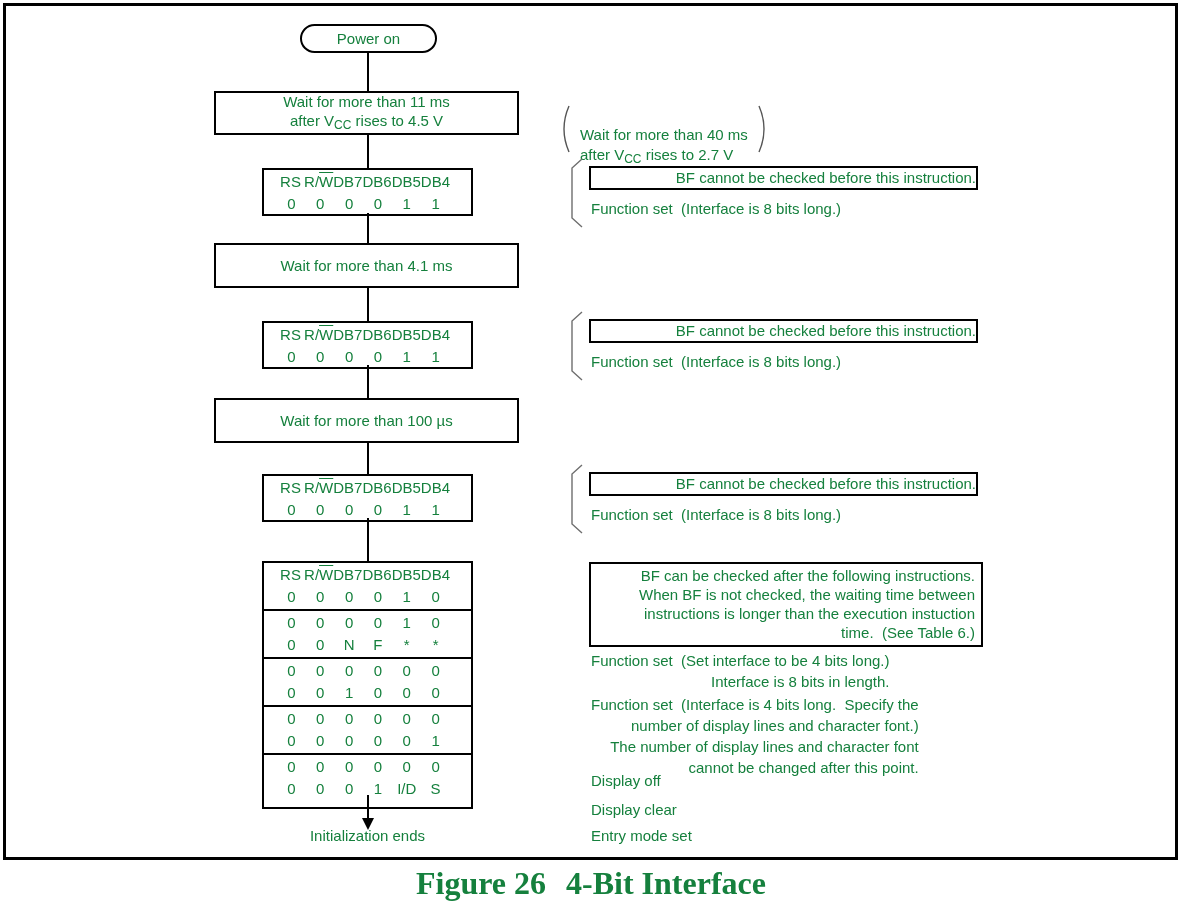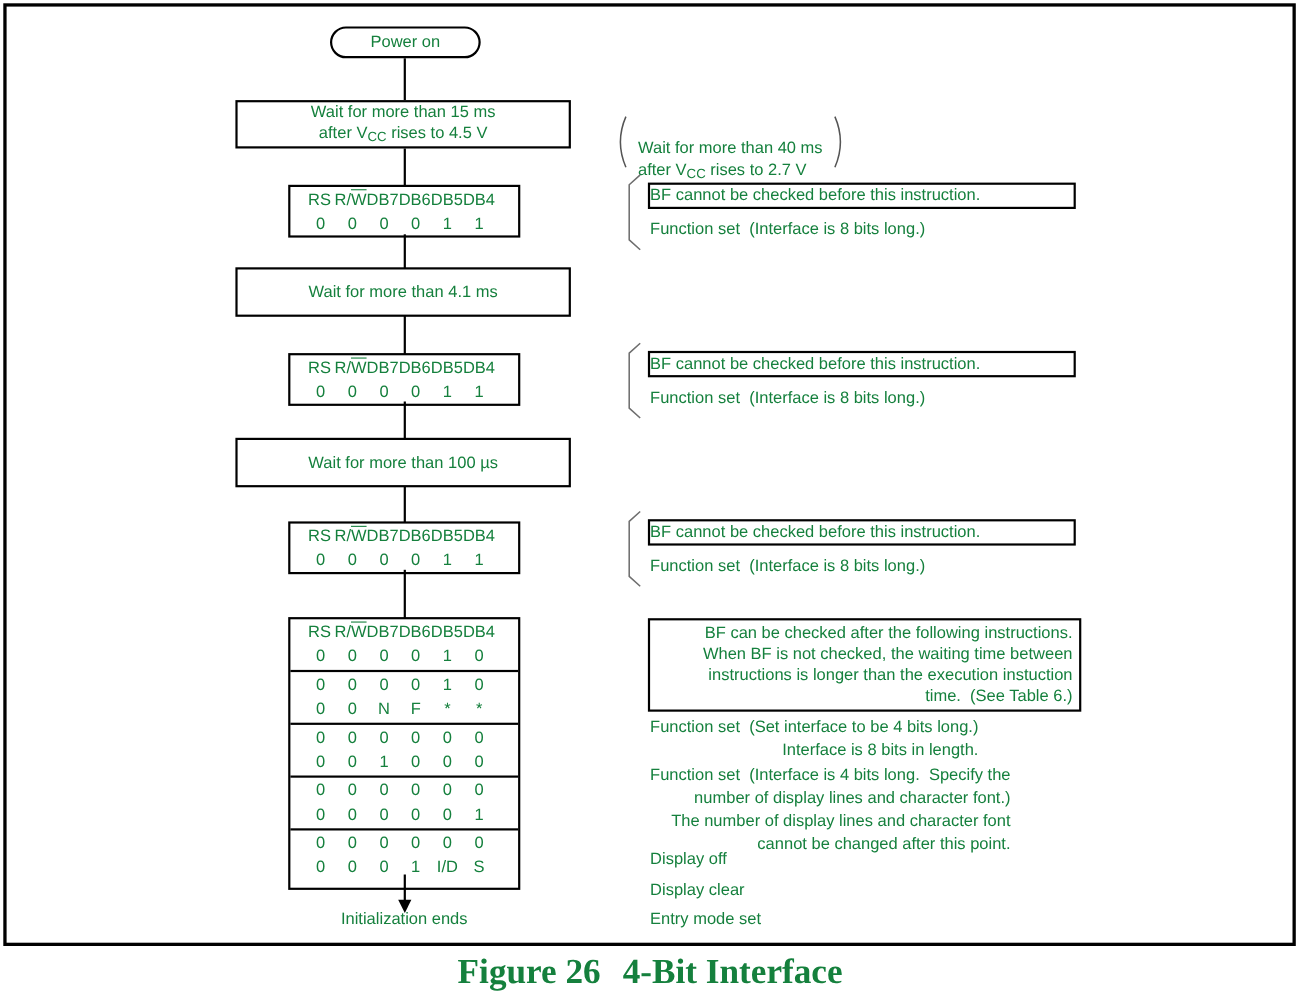--- a/index.html
+++ b/index.html
@@ -29,21 +29,21 @@
                border-left:6px solid transparent; border-right:6px solid transparent; border-top:12px solid #000; }
   .initends { position:absolute; left:256px; top:821px; width:211px; text-align:center; }
   sub.vcc { font-size:12px; vertical-align:-3px; }
 
   
   .paren-note { position:absolute; left:551px; top:83px; display:flex; align-items:center; }
   .paren-note .ptext { padding:0 9px; line-height:20px;margin-top:36px; }
   .bfgroup { position:absolute; left:552px; width:424px; height:78px; }
   .bfgroup .bracket { position:absolute; left:8px; top:0; }
   .bfbox { position:absolute; left:31px; top:8px; width:389px; height:24px; border:2px solid #000;
-           line-height:20px; padding-left:0; white-space:pre; }
+           line-height:20px; padding-left:0; white-space:pre;text-align:right; }
   .bfcap { position:absolute; left:33px; top:40px; line-height:21px; white-space:pre; }
   .bigbfbox { position:absolute; left:583px; top:556px; width:394px; border:2px solid #000; padding:2px 6px 3px 7px; }
   .tline { white-space:pre;text-align:right; }
   .bigbfbox .tline { line-height:19px; }
   .noteblock { position:absolute; left:585px; }
   .noteblock .tline { line-height:21px; }
   .noteline { position:absolute; left:585px; white-space:pre; }
 
   
   .caption { position:absolute; left:0; top:865px; width:1182px; text-align:center;
@@ -63,21 +63,21 @@
     <div class="vline" style="top:47px;height:38px"></div>
     <div class="vline" style="top:129px;height:34px"></div>
     <div class="vline" style="top:207px;height:31px"></div>
     <div class="vline" style="top:281px;height:35px"></div>
     <div class="vline" style="top:359px;height:34px"></div>
     <div class="vline" style="top:436px;height:33px"></div>
     <div class="vline" style="top:512px;height:44px"></div>
     <div class="vline" style="top:789px;height:25px"></div>
 
     <div class="waitbox" style="top:85px;height:44px">
-      <div>Wait for more than 15 ms</div>
+      <div>Wait for more than 11 ms</div>
       <div><span>after V</span><sub class="vcc">CC</sub><span> rises to 4.5 V</span></div>
     </div>
 
     <div class="cmdbox" style="top:162px">
       <div class="bitrow hdr">
           <span class="cell">RS</span>
           <span class="cell">R/<span class="ovl">W</span></span>
           <span class="cell">DB7</span>
           <span class="cell">DB6</span>
           <span class="cell">DB5</span>

